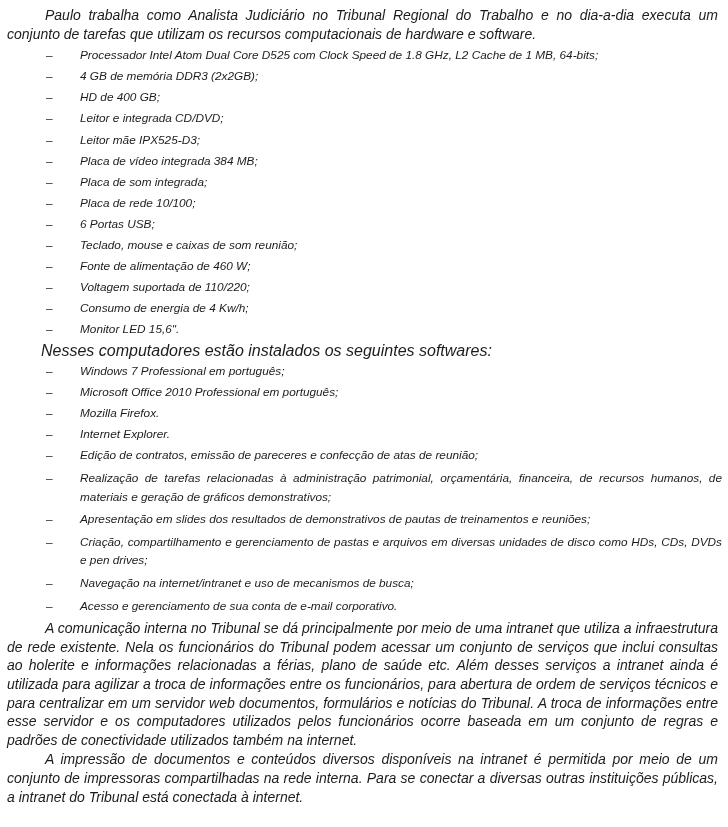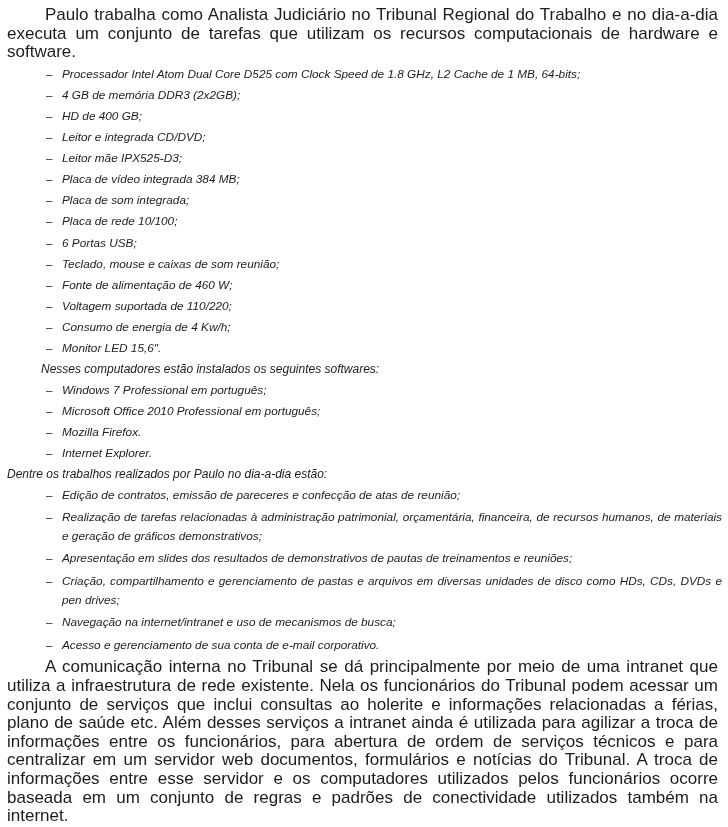--- a/index.html
+++ b/index.html
@@ -37,37 +37,38 @@
     text-decoration: underline;
     text-underline-offset: 1px;
   }
   .notice-text {
     font-style: italic;
     margin-left: 8px;
   }
 
   
   .para {
-    font-size: 17px;
+    font-style: italic;
+    font-size: 14px;
     line-height: 18.6px;
     text-align: justify;
     text-justify: inter-word;
     margin: 0 4px 3px 0;
     text-indent: 38px;
     padding-right: 0;
     hyphens: manual;
   }
   .para.tight {
     margin-bottom: 1px;
   }
 
   
   .lead {
     font-style: italic;
-    font-size: 12px;
+    font-size: 16px;
     line-height: 18.6px;
     margin: 2px 0 2px 0;
     text-align: left;
   }
   .lead.indent-34 { padding-left: 34px; }
   .lead.indent-0  { padding-left: 0; }
 
   
   .dash-list {
     list-style: none;
@@ -85,20 +86,21 @@
     text-justify: inter-word;
   }
   .dash-list li .dash {
     position: absolute;
     left: 39px;
     top: 0;
     font-style: normal;
   }
   .dash-list li .item-text {
     display: block;
+    margin-left: 18px;
   }
   
   .dash-list li.single .item-text {
     text-align: left;
   }
 
   .list-block {
     margin: 0 0 2px 0;
   }
   .list-block.spaced li {
@@ -187,21 +189,20 @@
       <li class="single">
         <span class="dash">–</span>
         <span class="item-text">Mozilla Firefox.</span>
       </li>
       <li class="single">
         <span class="dash">–</span>
         <span class="item-text">Internet Explorer.</span>
       </li>
     </ul>
 
-  <p class="lead indent-0">Dentre os trabalhos realizados por Paulo no dia-a-dia estão:</p>
 
   <ul class="dash-list list-block spaced" id="tasks-list">
       <li class="single">
         <span class="dash">–</span>
         <span class="item-text">Edição de contratos, emissão de pareceres e confecção de atas de reunião;</span>
       </li>
       <li>
         <span class="dash">–</span>
         <span class="item-text">Realização de tarefas relacionadas à administração patrimonial, orçamentária, financeira, de recursos humanos, de materiais e geração de gráficos demonstrativos;</span>
       </li>

